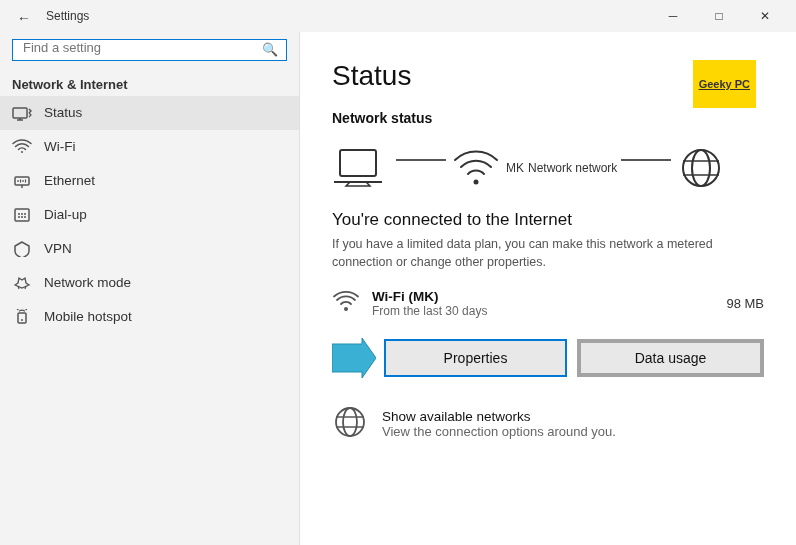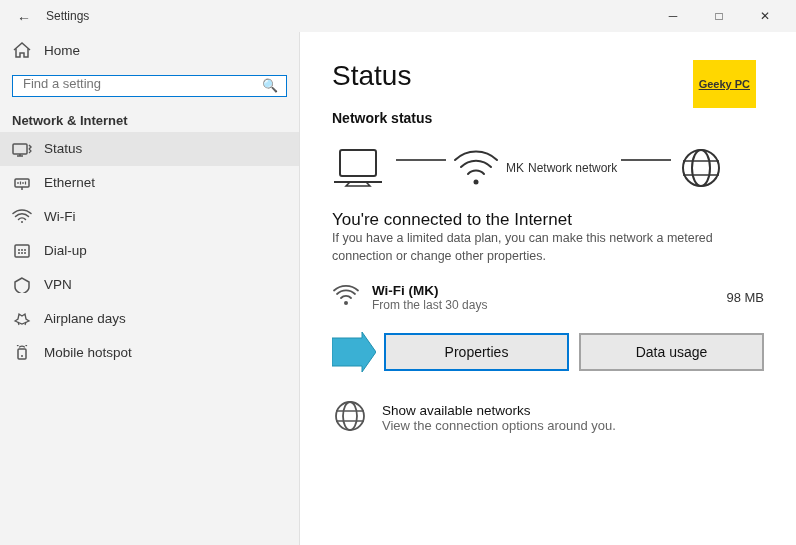--- a/index.html
+++ b/index.html
@@ -178,20 +178,21 @@
       width: 50px;
       height: 2px;
       background: #555;
       margin: 0 4px;
       margin-bottom: 16px;
     }
     .connected-text {
       font-size: 17px;
       font-weight: 400;
       color: #111;
+      margin-bottom: 6px;
     }
     .connected-sub {
       font-size: 12.5px;
       color: #555;
       max-width: 420px;
       margin-bottom: 18px;
       line-height: 1.4;
     }
     .wifi-row {
       display: flex;
@@ -243,21 +244,21 @@
       cursor: pointer;
       display: flex;
       align-items: center;
       justify-content: center;
     }
     .btn-data-usage {
       flex: 1;
       max-width: 220px;
       height: 38px;
       background: #e8e8e8;
-      border: 2px solid #a3a3a3;
+      border: 4px solid #a3a3a3;
       font-size: 14px;
       color: #111;
       cursor: pointer;
       display: flex;
       align-items: center;
       justify-content: center;
     }
     .show-networks-row {
       display: flex;
       align-items: center;
@@ -284,74 +285,65 @@
       <button class="titlebar-btn">─</button>
       <button class="titlebar-btn">□</button>
       <button class="titlebar-btn close">✕</button>
     </div>
   </div>
 
   <div class="content-area">
 
     <div class="sidebar">
 
-      <div class="sidebar-home">
-        <span class="sidebar-item-icon">
-          <svg width="18" height="18" viewBox="0 0 18 18" fill="none">
-            <path d="M1 9L9 2l8 7" stroke="#555" stroke-width="1.5" fill="none"></path>
-            <path d="M3 7.5V16h4v-4h4v4h4V7.5" stroke="#555" stroke-width="1.5" fill="none"></path>
-          </svg>
-        </span>
-        <span class="sidebar-item-label">Home</span>
-      </div>
 
       <div class="sidebar-search">
         <input type="text" placeholder="Find a setting" style="">
         <span class="search-icon">🔍</span>
       </div>
 
       <div class="sidebar-section-title">Network &amp; Internet</div>
 
       <div class="sidebar-item active">
         <span class="sidebar-item-icon">
           <svg width="20" height="16" viewBox="0 0 20 16" fill="none">
             <rect x="1" y="3" width="14" height="10" rx="1" stroke="#555" stroke-width="1.5" fill="none"></rect>
             <line x1="8" y1="13" x2="8" y2="15" stroke="#555" stroke-width="1.5"></line>
             <line x1="5" y1="15" x2="11" y2="15" stroke="#555" stroke-width="1.5"></line>
             <path d="M17 4l2 2-2 2" stroke="#555" stroke-width="1.5" fill="none"></path>
             <path d="M17 8l2 2-2 2" stroke="#555" stroke-width="1.2" fill="none"></path>
           </svg>
         </span>
         <span class="sidebar-item-label">Status</span>
+      </div>
+
+      <div class="sidebar-item">
+        <span class="sidebar-item-icon">
+          <svg width="20" height="16" viewBox="0 0 20 16" fill="none">
+            <path d="M10 14a1 1 0 1 0 0-2 1 1 0 0 0 0 2z" fill="#555"></path>
+            <path d="M6.5 10.5a5 5 0 0 1 7 0" stroke="#555" stroke-width="1.5" fill="none" stroke-linecap="round"></path>
+            <path d="M3.5 7.5a9 9 0 0 1 13 0" stroke="#555" stroke-width="1.5" fill="none" stroke-linecap="round"></path>
+            <path d="M1 4.5a13 13 0 0 1 18 0" stroke="#555" stroke-width="1.5" fill="none" stroke-linecap="round"></path>
+          </svg>
+        </span>
+        <span class="sidebar-item-label">Wi-Fi</span>
       </div>
 
       <div class="sidebar-item">
         <span class="sidebar-item-icon">
           <svg width="20" height="16" viewBox="0 0 20 16" fill="none">
             <rect x="3" y="4" width="14" height="8" rx="1" stroke="#555" stroke-width="1.5" fill="none"></rect>
             <line x1="6" y1="7" x2="6" y2="9" stroke="#555" stroke-width="1.2"></line>
             <line x1="8.5" y1="6.5" x2="8.5" y2="9.5" stroke="#555" stroke-width="1.2"></line>
             <line x1="11" y1="7" x2="11" y2="9" stroke="#555" stroke-width="1.2"></line>
             <line x1="13.5" y1="6.5" x2="13.5" y2="9.5" stroke="#555" stroke-width="1.2"></line>
             <line x1="10" y1="12" x2="10" y2="15" stroke="#555" stroke-width="1.5"></line>
           </svg>
         </span>
         <span class="sidebar-item-label">Ethernet</span>
-      </div>
-
-      <div class="sidebar-item">
-        <span class="sidebar-item-icon">
-          <svg width="20" height="16" viewBox="0 0 20 16" fill="none">
-            <path d="M10 14a1 1 0 1 0 0-2 1 1 0 0 0 0 2z" fill="#555"></path>
-            <path d="M6.5 10.5a5 5 0 0 1 7 0" stroke="#555" stroke-width="1.5" fill="none" stroke-linecap="round"></path>
-            <path d="M3.5 7.5a9 9 0 0 1 13 0" stroke="#555" stroke-width="1.5" fill="none" stroke-linecap="round"></path>
-            <path d="M1 4.5a13 13 0 0 1 18 0" stroke="#555" stroke-width="1.5" fill="none" stroke-linecap="round"></path>
-          </svg>
-        </span>
-        <span class="sidebar-item-label">Wi-Fi</span>
       </div>
 
       <div class="sidebar-item">
         <span class="sidebar-item-icon">
           <svg width="20" height="16" viewBox="0 0 20 16" fill="none">
             <rect x="3" y="2" width="14" height="12" rx="1" stroke="#555" stroke-width="1.5" fill="none"></rect>
             <circle cx="7" cy="7" r="1" fill="#555"></circle>
             <circle cx="10" cy="7" r="1" fill="#555"></circle>
             <circle cx="13" cy="7" r="1" fill="#555"></circle>
             <circle cx="7" cy="10" r="1" fill="#555"></circle>
@@ -372,21 +364,21 @@
       </div>
 
       <div class="sidebar-item">
         <span class="sidebar-item-icon">
           <svg width="20" height="16" viewBox="0 0 20 16" fill="none">
             <path d="M3 10l3-2 1-5 3 2 3-2 1 5 3 2-7 3-7-3z" stroke="#555" stroke-width="1.3" fill="none"></path>
             <line x1="6" y1="11" x2="7" y2="14" stroke="#555" stroke-width="1.2"></line>
             <line x1="14" y1="11" x2="13" y2="14" stroke="#555" stroke-width="1.2"></line>
           </svg>
         </span>
-        <span class="sidebar-item-label">Airplane days</span>
+        <span class="sidebar-item-label">Network mode</span>
       </div>
 
       <div class="sidebar-item">
         <span class="sidebar-item-icon">
           <svg width="20" height="16" viewBox="0 0 20 16" fill="none">
             <rect x="6" y="4" width="8" height="10" rx="1" stroke="#555" stroke-width="1.5" fill="none"></rect>
             <circle cx="10" cy="11" r="1" fill="#555"></circle>
             <path d="M7.5 2a4.5 4.5 0 0 1 5 0" stroke="#555" stroke-width="1.3" fill="none" stroke-linecap="round"></path>
             <path d="M5.5 0.5a7 7 0 0 1 9 0" stroke="#555" stroke-width="1.3" fill="none" stroke-linecap="round"></path>
           </svg>

